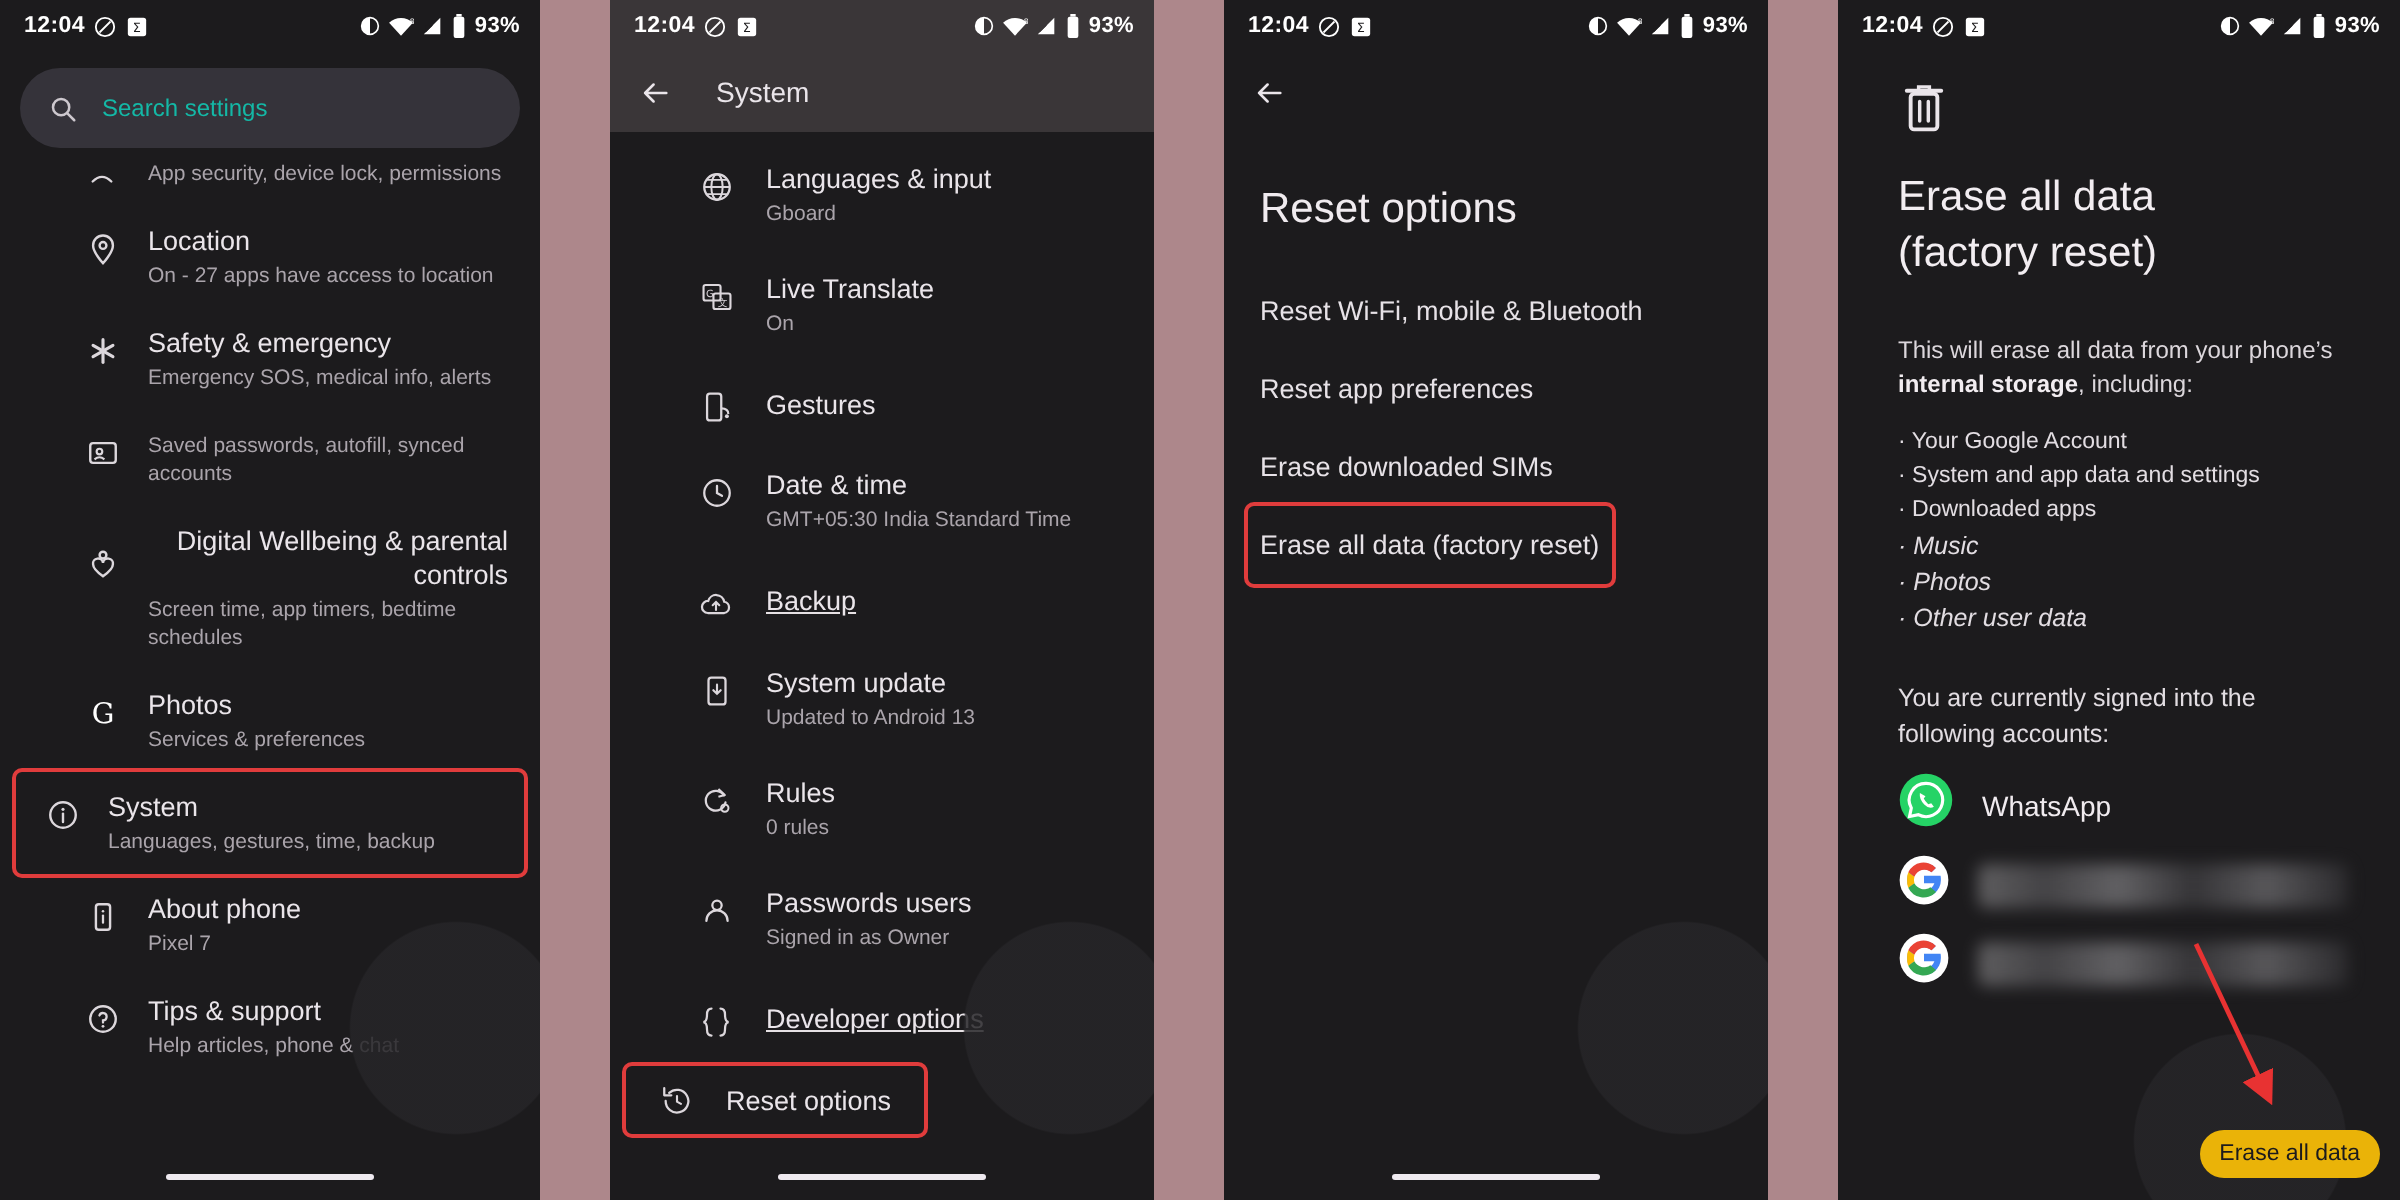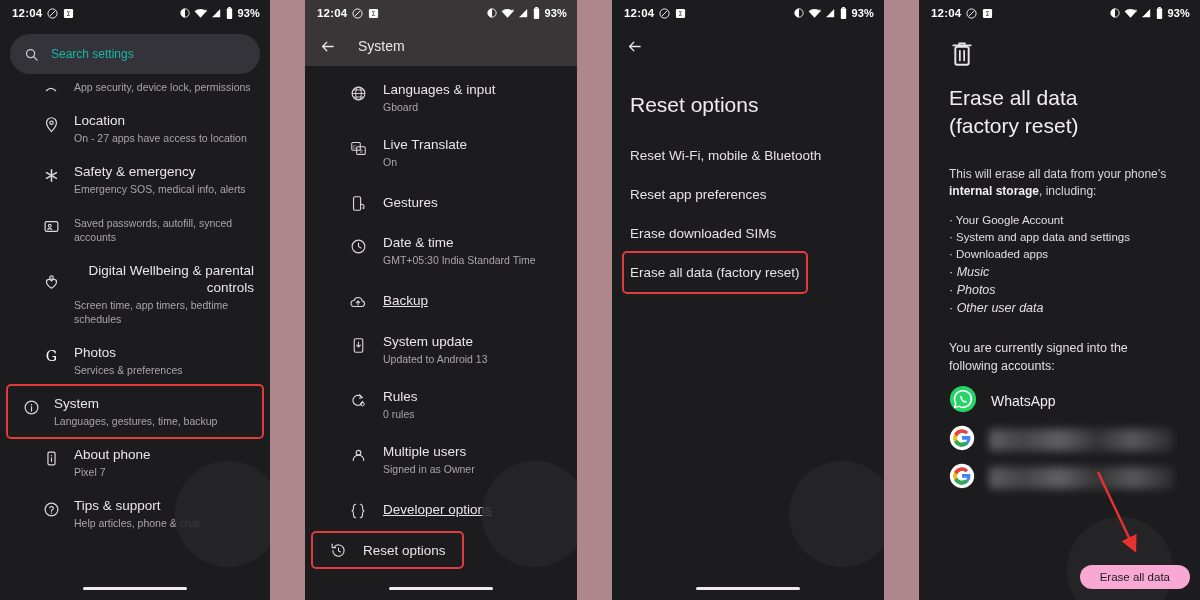--- a/index.html
+++ b/index.html
@@ -98,22 +98,22 @@
   .blurline{
     height:22px; border-radius:4px; flex:1; margin-right:4px;
     background:linear-gradient(90deg,#6b6a6c 0%,#4b4a4d 18%,#6e6d70 38%,#3a393c 58%,#636265 78%,#2e2d30 100%);
     filter:blur(4px); opacity:.85;
   }
   .acct-blur{ display:flex; align-items:center; gap:14px; padding:8px 0 0 8px; }
 
   
   .erase-btn{
     position:absolute; right:10px; bottom:11px;
-    background:#f9a8d4; color:#1c1b1d; font-size:11.5px;
-    padding:6px 20px; border-radius:14px; white-space:nowrap;
+    background:#eab308; color:#1c1b1d; font-size:11.5px;
+    padding:6px 10px; border-radius:14px; white-space:nowrap;
     border:none;
   }
   .arrow{ position:absolute; right:0; bottom:0; pointer-events:none; }
 
   
   .homebar{
     position:absolute; bottom:10px; left:50%; transform:translateX(-50%);
     width:104px; height:3px; border-radius:2px; background:#efeaf0;
   }
   .watermark{
@@ -464,21 +464,21 @@
       </div>
 
       <div class="row">
         <div class="icoslot">
           <svg width="17" height="17" viewBox="0 0 24 24">
               <circle cx="12" cy="8" r="3.3" fill="none" stroke="#dcd7dc" stroke-width="1.6"></circle>
               <path d="M4.5 19 A7.5 7.5 0 0 1 19.5 19" fill="none" stroke="#dcd7dc" stroke-width="1.6" stroke-linecap="round"></path>
             </svg>
         </div>
         <div class="txt">
-          <div class="title">Multiple users</div>
+          <div class="title">Passwords users</div>
           <div class="sub">Signed in as Owner</div>
         </div>
       </div>
 
       <div class="row">
         <div class="icoslot">
           <svg width="18" height="18" viewBox="0 0 24 24">
               <path d="M9 3 Q6 3 6 7 Q6 12 3.5 12 Q6 12 6 17 Q6 21 9 21" fill="none" stroke="#dcd7dc" stroke-width="1.5" stroke-linecap="round"></path>
               <path d="M15 3 Q18 3 18 7 Q18 12 20.5 12 Q18 12 18 17 Q18 21 15 21" fill="none" stroke="#dcd7dc" stroke-width="1.5" stroke-linecap="round"></path>
             </svg>

